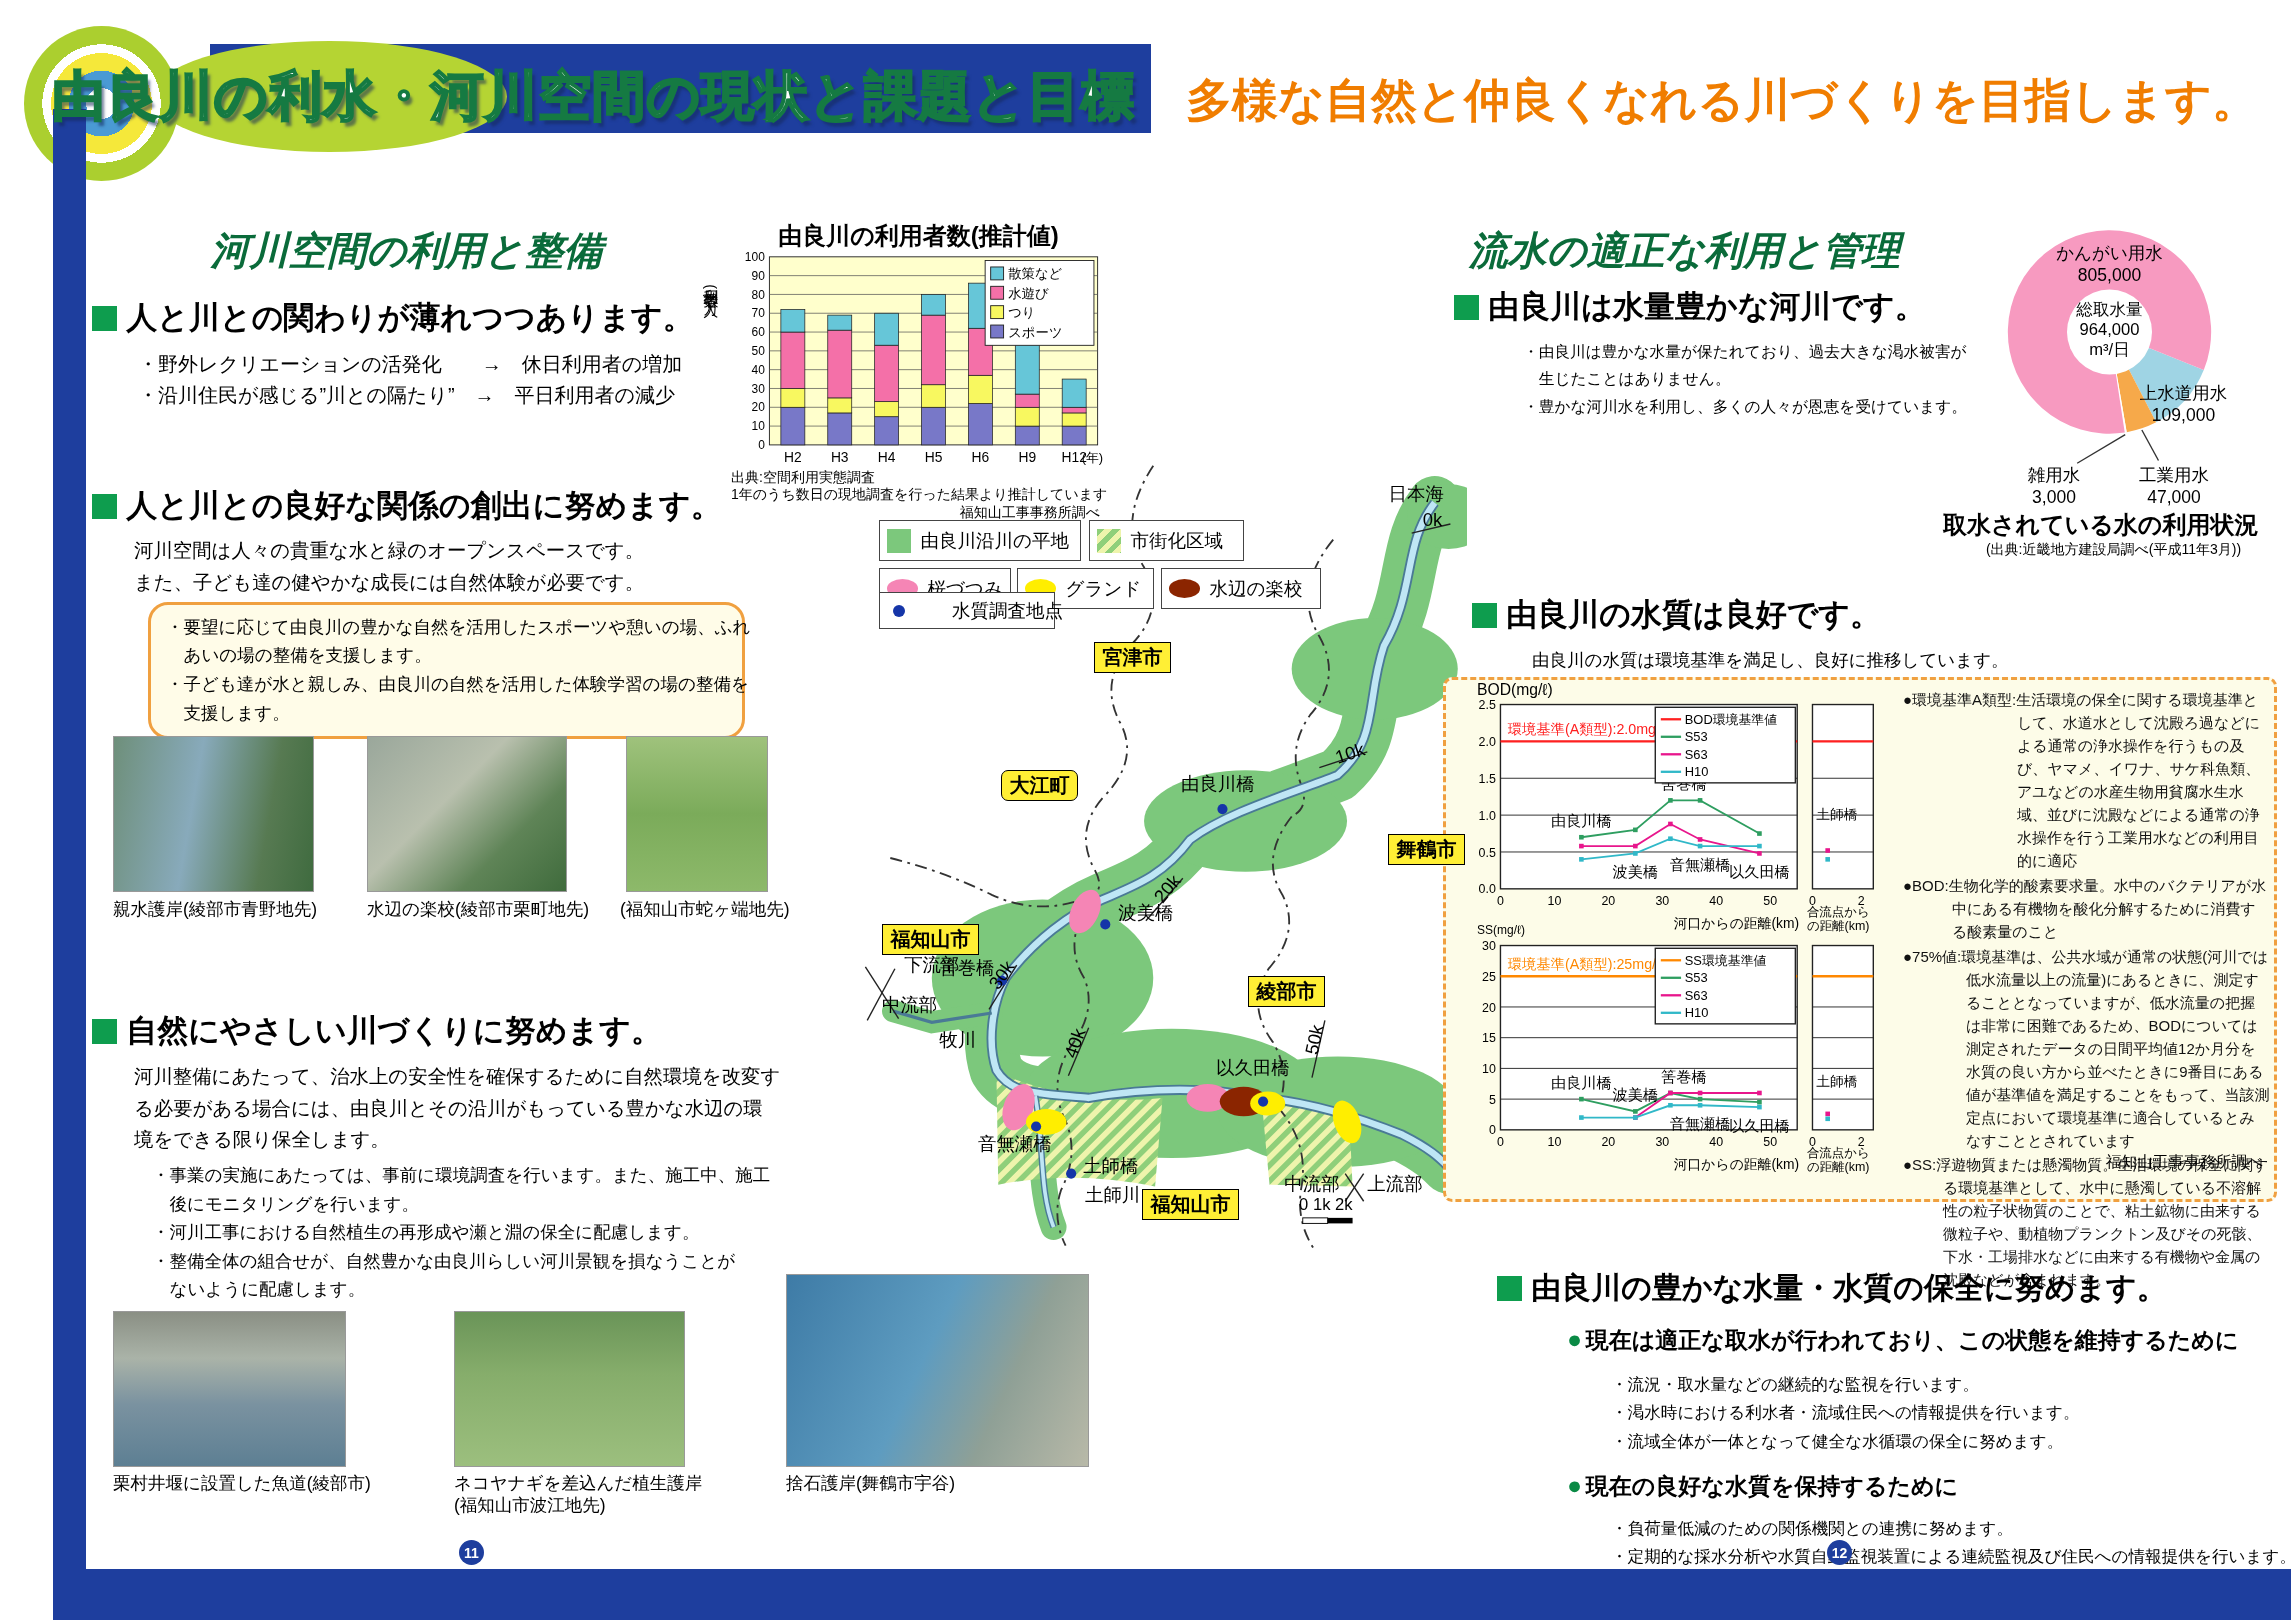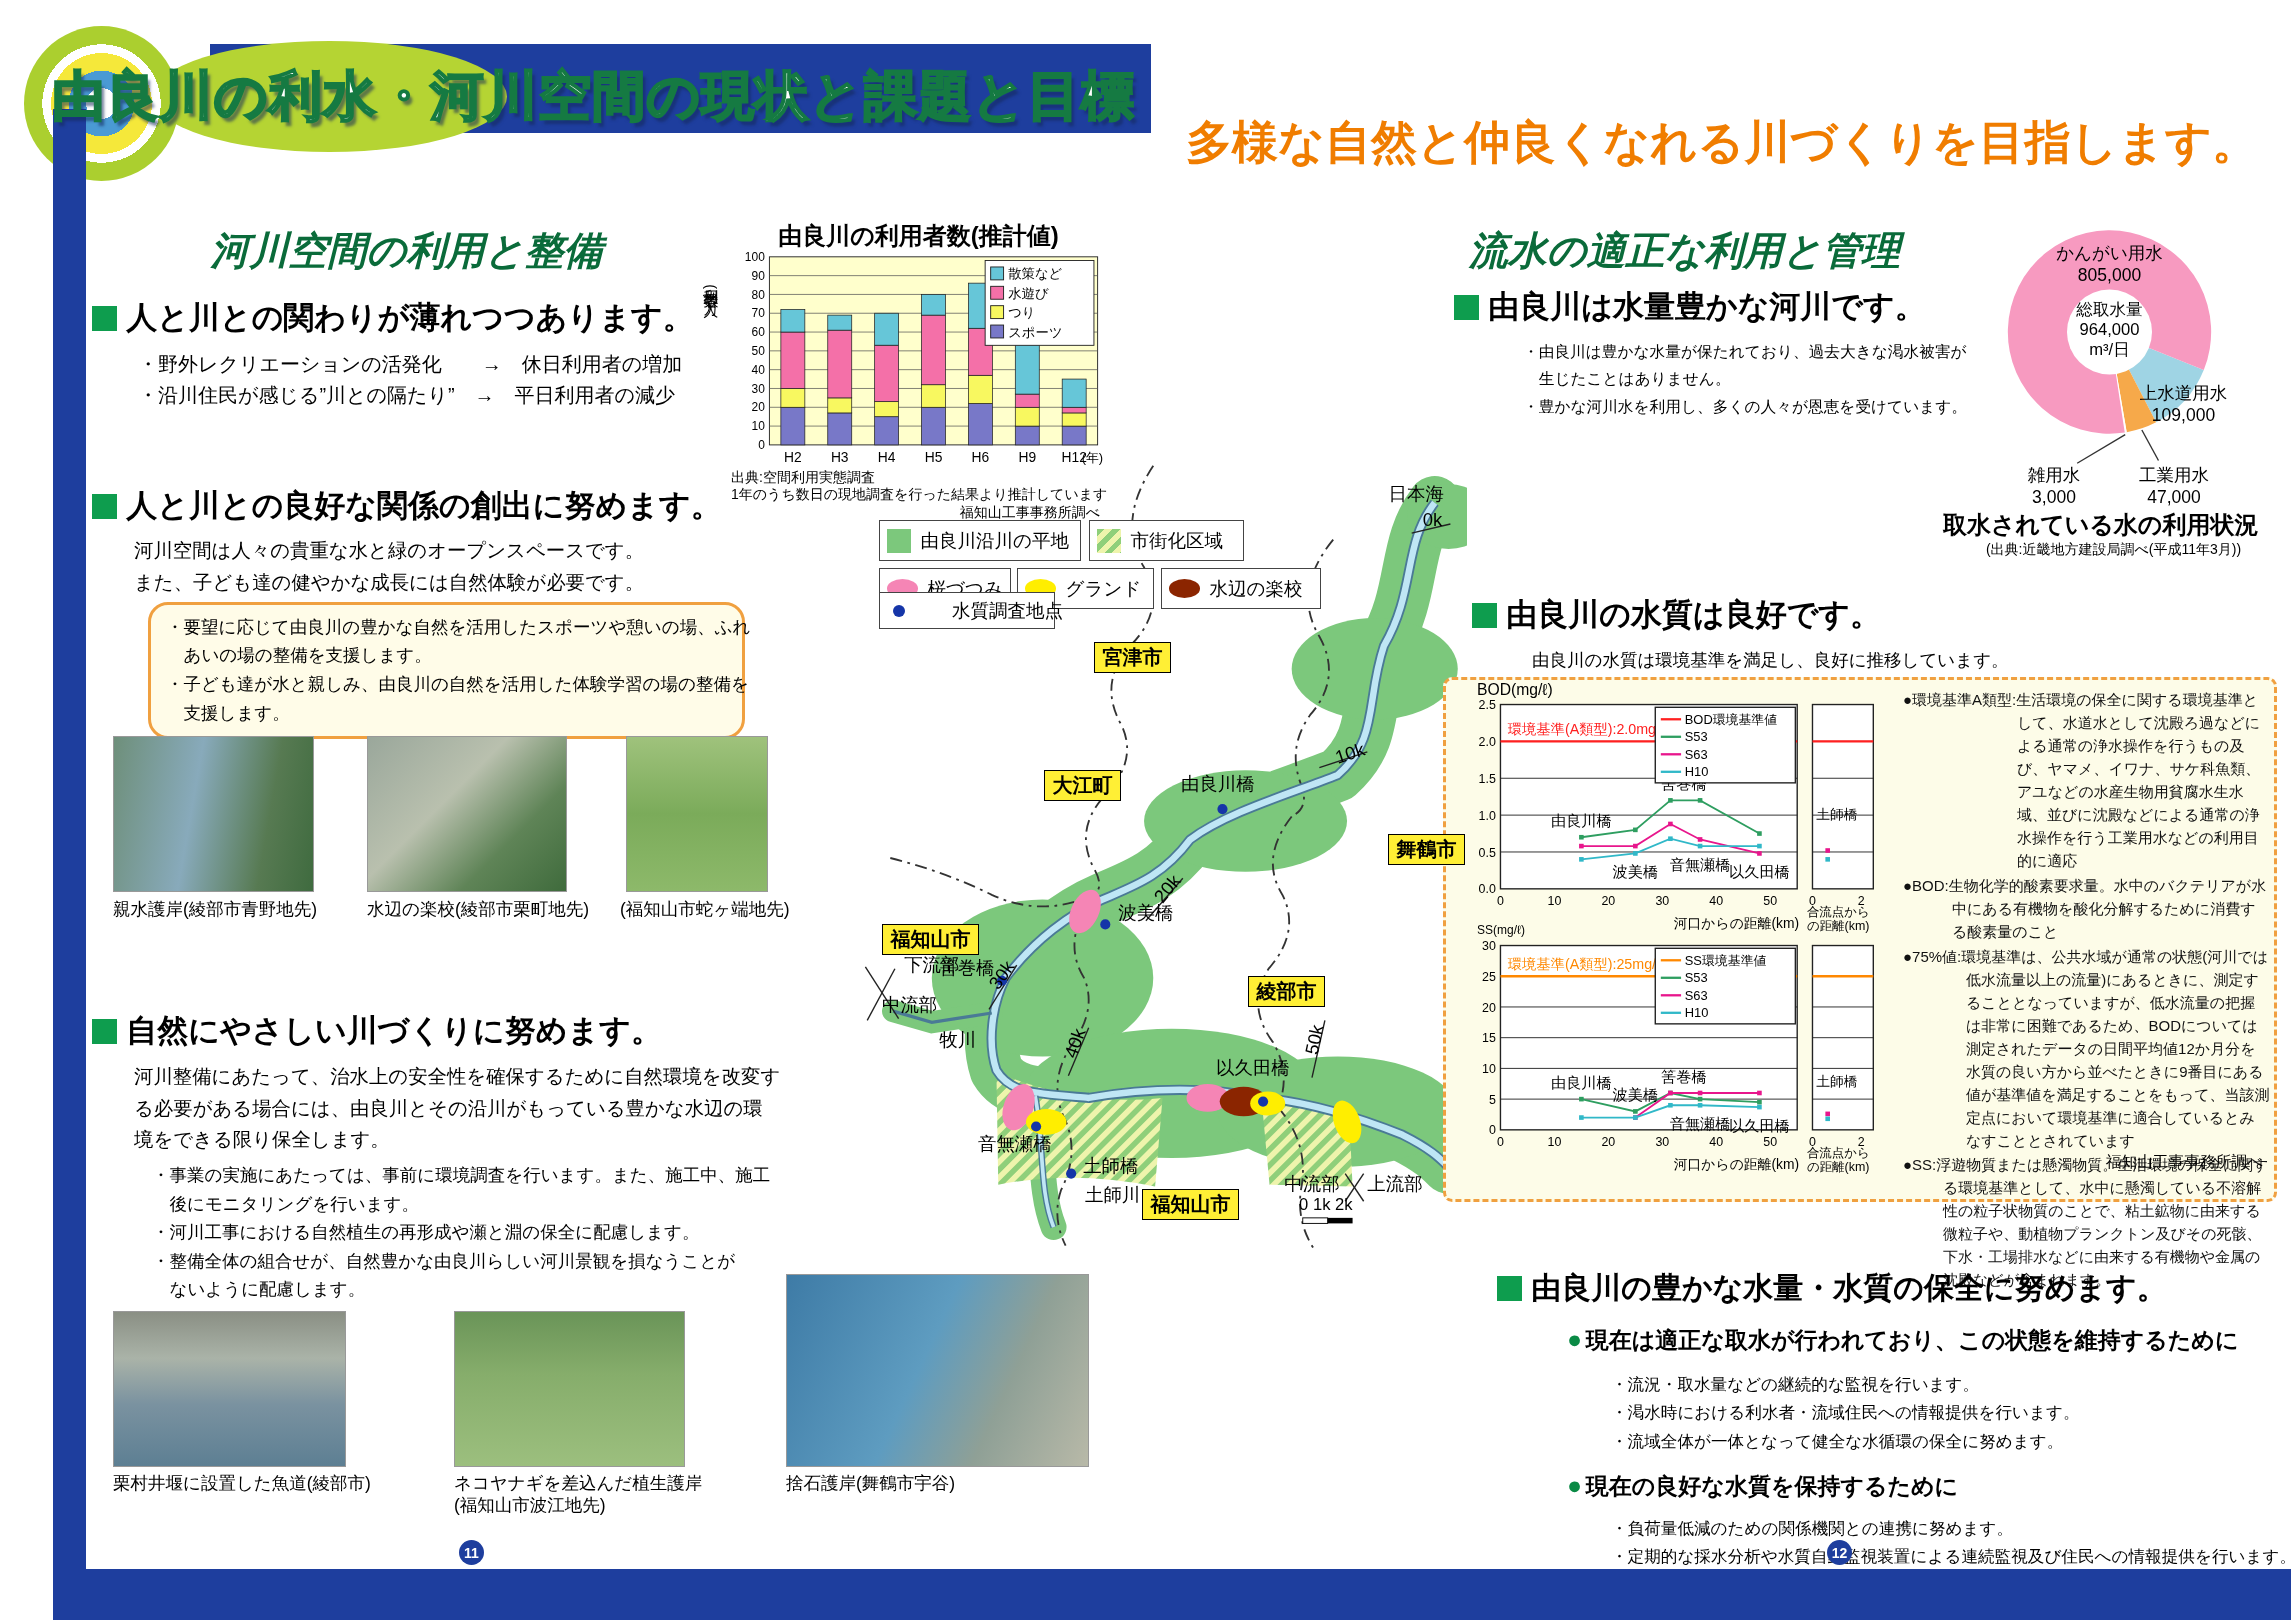--- a/index.html
+++ b/index.html
@@ -50,21 +50,21 @@
 </head>
 <body>
 
 <div id="page">
 
   <div class="abs hbar" style="left:210px;top:44px;width:941px;height:89px;"></div>
   <div class="abs" style="left:152px;top:41px;width:355px;height:111px;border-radius:50%;background:#b5d433;"></div>
   <div class="abs" style="left:24px;top:26px;width:155px;height:155px;border-radius:50%;
               background:radial-gradient(circle at 50% 50%, #ffffff 0 14%, #4a9ad4 14% 30%, #f5e83a 30% 46%, #ffffff 46% 54%, #abcf2f 54% 100%);"></div>
   <div class="abs ptitle" style="left:52px;top:61px;">由良川の利水・河川空間の現状と課題と目標</div>
-  <div class="abs psub" style="left:1186px;top:70px;margin-top:42px;">多様な自然と仲良くなれる川づくりを目指します。</div>
+  <div class="abs psub" style="left:1186px;top:70px;">多様な自然と仲良くなれる川づくりを目指します。</div>
   <div class="abs hbar" style="left:53px;top:109px;width:33px;height:1460px;"></div>
   <div class="abs hbar" style="left:53px;top:1569px;width:2239px;height:52px;"></div>
   <div class="abs pgno" style="left:459px;top:1540px;">11</div>
   <div class="abs pgno" style="left:1827px;top:1540px;">12</div>
 
   <div class="abs ghead" style="left:148px;top:224px;width:517px;">河川空間の利用と整備</div>
 
   <div class="abs stitle" style="left:92px;top:297px;">
     <span class="sq"></span>
     <span>人と川との関わりが薄れつつあります。</span>
@@ -300,21 +300,21 @@
       <text transform="translate(498,644) rotate(-78)">50k</text>
       <text x="50" y="552">下流部</text>
       <text x="26" y="596">中流部</text>
       <text x="462" y="790">中流部</text>
       <text x="552" y="790">上流部</text>
       <text x="478" y="812" font-size="18">0   1k  2k</text>
     </g>
   </svg>
 
   <div class="abs cityb" style="left:1094px;top:642px;">宮津市</div>
-  <div class="abs cityb" style="left:1044px;top:770px;">大江町</div>
+  <div class="abs cityb" style="left:1001px;top:770px;border-radius:7px;">大江町</div>
   <div class="abs cityb" style="left:1388px;top:834px;">舞鶴市</div>
   <div class="abs cityb" style="left:882px;top:924px;">福知山市</div>
   <div class="abs cityb" style="left:1248px;top:976px;">綾部市</div>
   <div class="abs cityb" style="left:1142px;top:1189px;">福知山市</div>
 
   <div class="abs ghead" style="left:1426px;top:224px;width:517px;">流水の適正な利用と管理</div>
 
   <div class="abs stitle" style="left:1454px;top:286px;">
     <span class="sq"></span>
     <span>由良川は水量豊かな河川です。</span>

